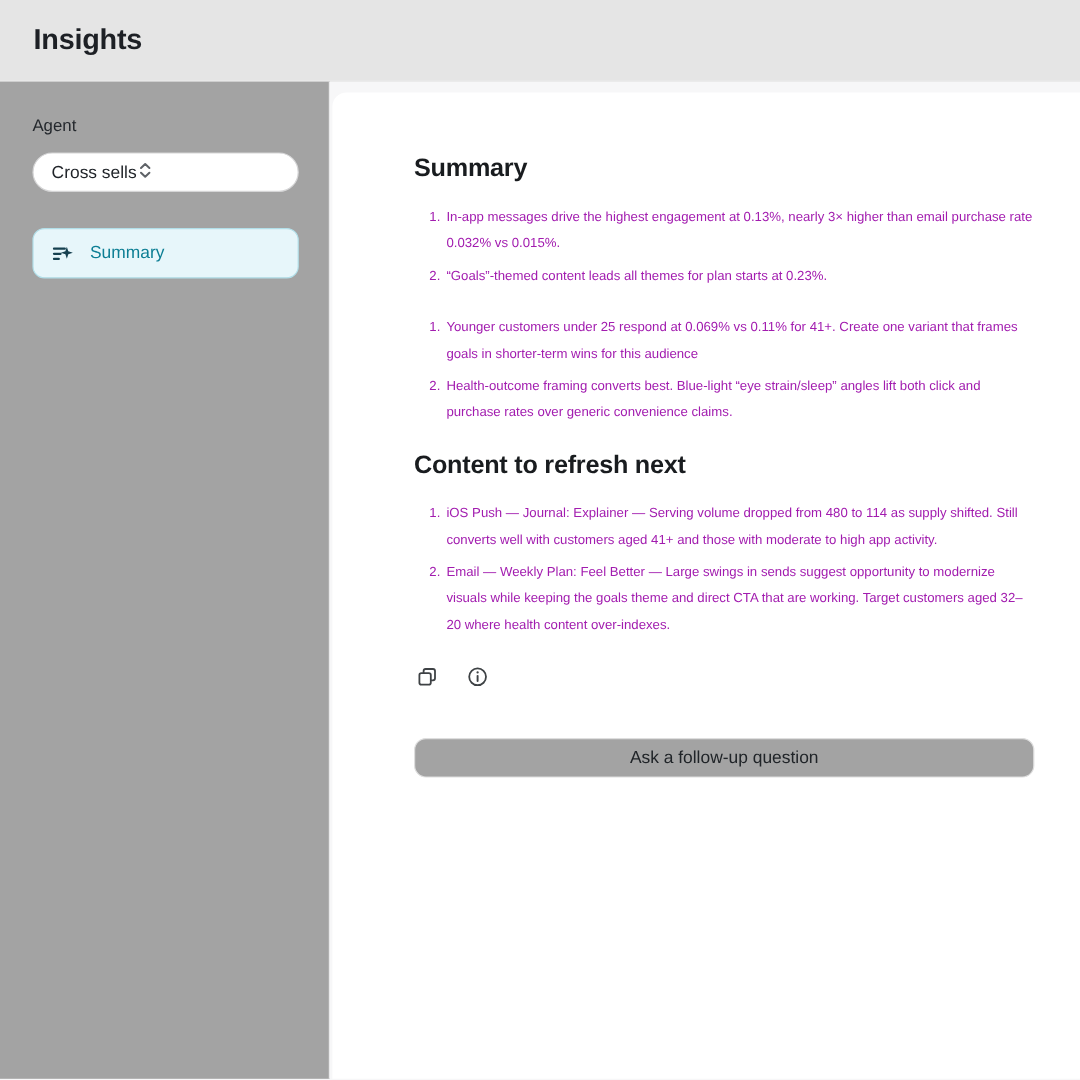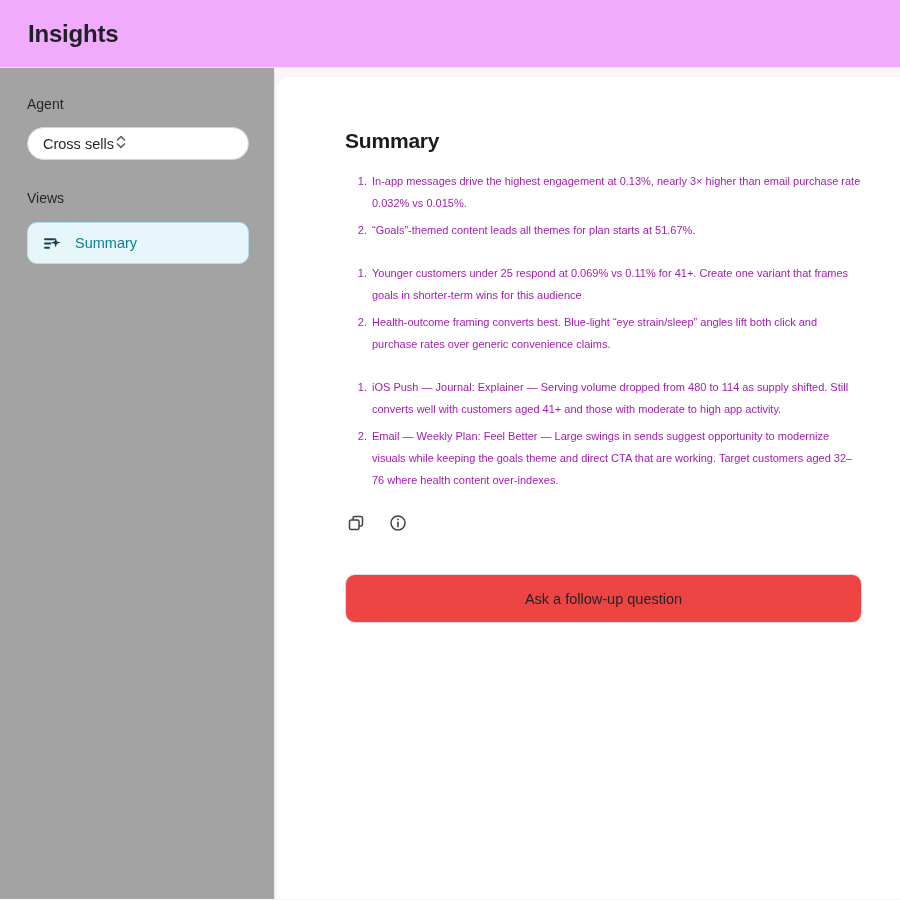--- a/index.html
+++ b/index.html
@@ -6,21 +6,21 @@
   html, body { width: 900px; height: 900px; overflow: hidden; }
   body {
     font-family: "Liberation Sans", sans-serif;
     background: #f7f7f8;
     color: #202428;
   }
 
   
   .header {
     height: 68px;
-    background: #f0abfc;
+    background: #e5e5e5;
     border-bottom: 1px solid #e9e9ea;
     display: flex;
     align-items: center;
     padding-left: 28px;
   }
   .header h1 {
     font-size: 24px;
     font-weight: 700;
     letter-spacing: -0.2px;
     color: #1d2025;
@@ -117,22 +117,22 @@
   .icon-btn {
     width: 22px; height: 22px;
     display: flex; align-items: center; justify-content: center;
     cursor: pointer;
     background: none; border: none; color: #3e4245;
   }
 
   .followup-btn {
     margin-top: 40px;
     width: 100%;
-    height: 49px;
-    background: #ef4444;
+    height: 33px;
+    background: #a3a3a3;
     border: 1px solid #dedede;
     border-radius: 10px;
     font-family: "Liberation Sans", sans-serif;
     font-size: 14.5px;
     color: #202428;
     cursor: pointer;
     display: flex;
     align-items: center;
     justify-content: center;
   }
@@ -152,21 +152,20 @@
     <div class="agent-select">
       <span>Cross sells</span>
       <span class="icon">
         <svg width="14" height="16" viewBox="0 0 14 16" fill="none" stroke="#5f6368" stroke-width="1.7" stroke-linecap="round" stroke-linejoin="round">
           <path d="M3.5 6 L7 2.7 L10.5 6"></path>
           <path d="M3.5 10 L7 13.3 L10.5 10"></path>
         </svg>
       </span>
     </div>
 
-    <div class="side-label">Views</div>
 
     <nav class="nav">
       <div class="nav-item selected">
         <span class="icon">
           <svg width="19" height="19" viewBox="0 0 19 19">
             <g stroke="#16404f" stroke-width="1.9" stroke-linecap="round">
               <line x1="2" y1="5.2" x2="11" y2="5.2"></line>
               <line x1="2" y1="9.5" x2="7.5" y2="9.5"></line>
               <line x1="2" y1="13.8" x2="6" y2="13.8"></line>
             </g>
@@ -180,35 +179,36 @@
     </nav>
   </aside>
 
   <main class="main">
     <div class="card">
 
       <section>
         <h2>Summary</h2>
         <ol>
           <li>In-app messages drive the highest engagement at 0.13%, nearly 3× higher than email purchase rate 0.032% vs 0.015%.</li>
-          <li>“Goals”-themed content leads all themes for plan starts at 51.67%.</li>
+          <li>“Goals”-themed content leads all themes for plan starts at 0.23%.</li>
         </ol>
       </section>
 
       <section>
         <ol>
           <li>Younger customers under 25 respond at 0.069% vs 0.11% for 41+. Create one variant that frames goals in shorter-term wins for this audience</li>
           <li>Health-outcome framing converts best. Blue-light “eye strain/sleep” angles lift both click and purchase rates over generic convenience claims.</li>
         </ol>
       </section>
 
       <section>
+        <h2>Content to refresh next</h2>
         <ol>
           <li>iOS Push — Journal: Explainer — Serving volume dropped from 480 to 114 as supply shifted. Still converts well with customers aged 41+ and those with moderate to high app activity.</li>
-          <li>Email — Weekly Plan: Feel Better — Large swings in sends suggest opportunity to modernize visuals while keeping the goals theme and direct CTA that are working. Target customers aged 32–76 where health content over-indexes.</li>
+          <li>Email — Weekly Plan: Feel Better — Large swings in sends suggest opportunity to modernize visuals while keeping the goals theme and direct CTA that are working. Target customers aged 32–20 where health content over-indexes.</li>
         </ol>
       </section>
 
       <div class="actions-row">
         <button class="icon-btn">
           <svg width="18" height="18" viewBox="0 0 18 18" fill="none" stroke="#3e4245" stroke-width="1.5" stroke-linejoin="round">
             <rect x="2.5" y="6" width="9.5" height="9.5" rx="1.6"></rect>
             <path d="M6 6 V4.2 Q6 2.5 7.7 2.5 H13.8 Q15.5 2.5 15.5 4.2 V10.3 Q15.5 12 13.8 12 H12"></path>
           </svg>
         </button>

